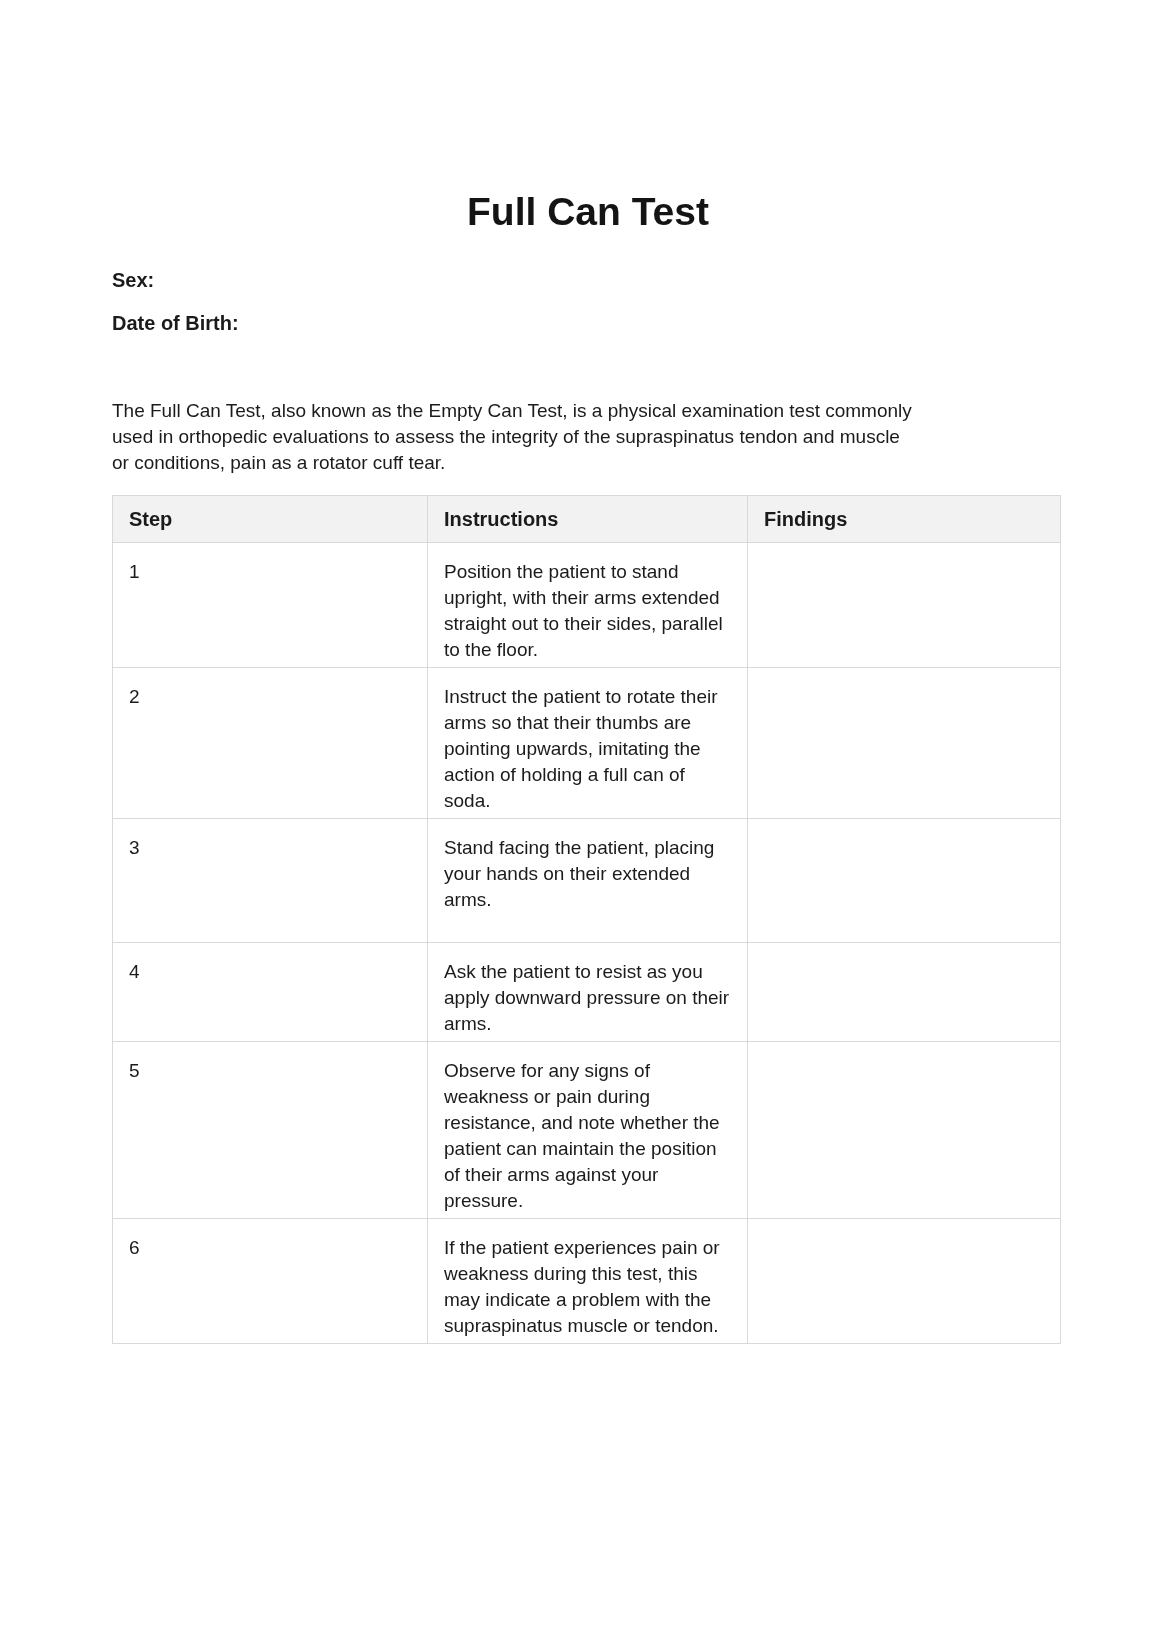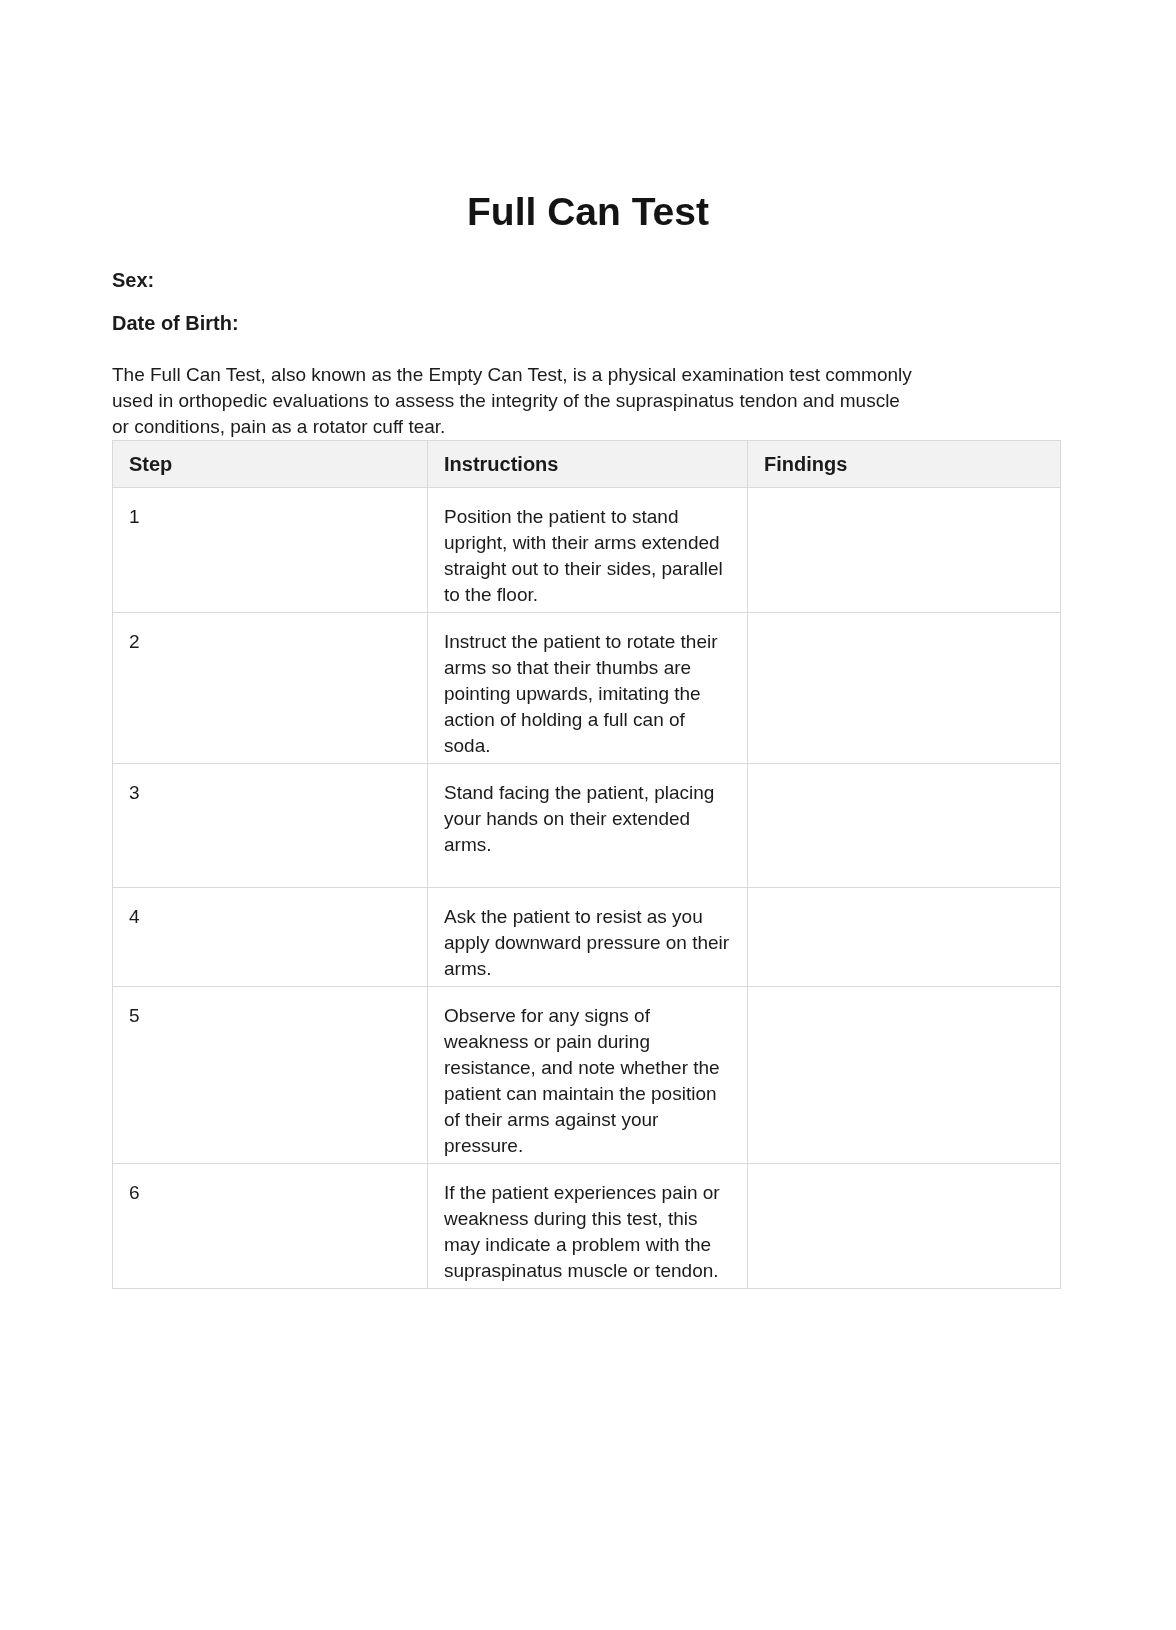--- a/index.html
+++ b/index.html
@@ -32,26 +32,27 @@
     color: #141414;
   }
   .fields { margin-top: 36px; }
   .field-label {
     font-size: 20px;
     line-height: 21px;
     font-weight: bold;
     margin-bottom: 22px;
   }
   .intro {
-    margin-top: 28px;
+    margin-top: 64px;
     font-size: 19px;
     line-height: 26px;
   }
   .intro-line { white-space: nowrap; }
   table.steps {
+    margin-top: 19px;
     border-collapse: collapse;
     table-layout: fixed;
     width: 948px;
   }
   col.c1 { width: 315px; }
   col.c2 { width: 320px; }
   col.c3 { width: 313px; }
   th {
     height: 47px;
     padding: 0 16px;

